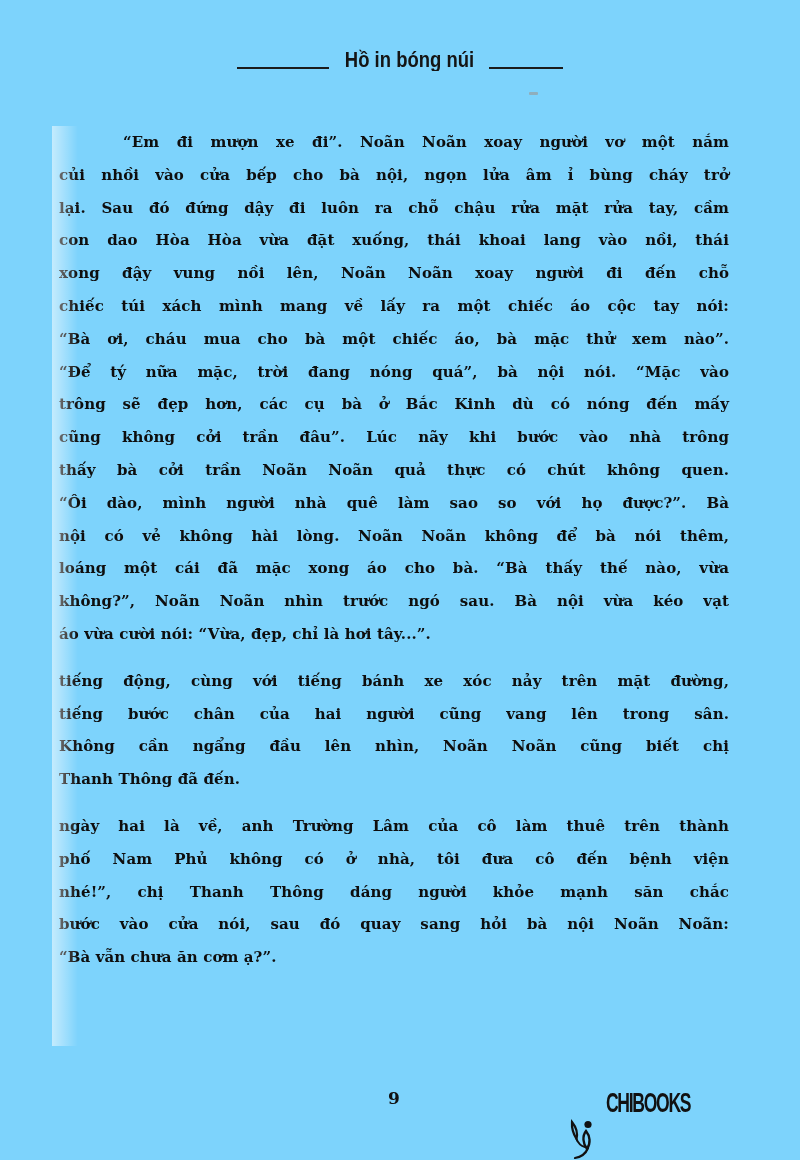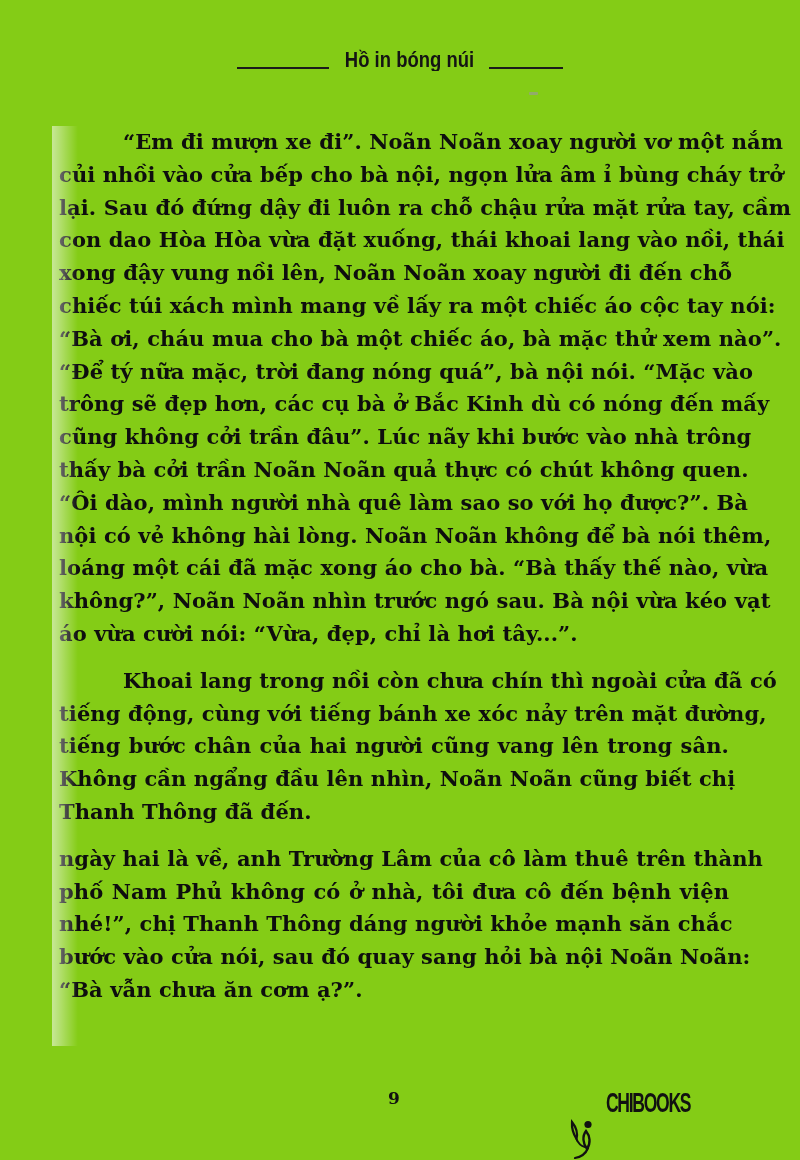--- a/index.html
+++ b/index.html
@@ -1,21 +1,21 @@
 <!DOCTYPE html>
 <html><head>
 <meta charset="utf-8">
 <style>
   * { margin: 0; padding: 0; box-sizing: border-box; }
   html, body { background: #e8e8e8; }
   .page {
     position: relative;
     width: 800px;
     height: 1160px;
-    background: #84cc16;
+    background: #7dd3fc;
     overflow: hidden;
     font-family: "DejaVu Serif", serif;
     color: #121212;
   }
 
   
   .running-head {
     position: absolute;
     top: 48px;
     left: 0;
@@ -54,21 +54,21 @@
     opacity: 0.65;
     border-radius: 1px;
   }
 
   
   .text-block {
     position: absolute;
     left: 59px;
     top: 126px;
     width: 670px;
-    font-size: 21px;
+    font-size: 15px;
     font-weight: 600;
     line-height: 32.8px;
     color: #0e0e0e;
     letter-spacing: 0.1px;
   }
   .para + .para { margin-top: 14px; }
   .line {
     text-align: justify;
     text-align-last: justify;
     text-justify: inter-word;
@@ -147,21 +147,20 @@
         <div class="line">trông sẽ đẹp hơn, các cụ bà ở Bắc Kinh dù có nóng đến mấy</div>
         <div class="line">cũng không cởi trần đâu”. Lúc nãy khi bước vào nhà trông</div>
         <div class="line">thấy bà cởi trần Noãn Noãn quả thực có chút không quen.</div>
         <div class="line">“Ôi dào, mình người nhà quê làm sao so với họ được?”. Bà</div>
         <div class="line">nội có vẻ không hài lòng. Noãn Noãn không để bà nói thêm,</div>
         <div class="line">loáng một cái đã mặc xong áo cho bà. “Bà thấy thế nào, vừa</div>
         <div class="line">không?”, Noãn Noãn nhìn trước ngó sau. Bà nội vừa kéo vạt</div>
         <div class="line last">áo vừa cười nói: “Vừa, đẹp, chỉ là hơi tây...”.</div>
       </div>
       <div class="para">
-        <div class="line first">Khoai lang trong nồi còn chưa chín thì ngoài cửa đã có</div>
         <div class="line">tiếng động, cùng với tiếng bánh xe xóc nảy trên mặt đường,</div>
         <div class="line">tiếng bước chân của hai người cũng vang lên trong sân.</div>
         <div class="line">Không cần ngẩng đầu lên nhìn, Noãn Noãn cũng biết chị</div>
         <div class="line last">Thanh Thông đã đến.</div>
       </div>
       <div class="para">
         <div class="line">ngày hai là về, anh Trường Lâm của cô làm thuê trên thành</div>
         <div class="line">phố Nam Phủ không có ở nhà, tôi đưa cô đến bệnh viện</div>
         <div class="line">nhé!”, chị Thanh Thông dáng người khỏe mạnh săn chắc</div>
         <div class="line">bước vào cửa nói, sau đó quay sang hỏi bà nội Noãn Noãn:</div>

